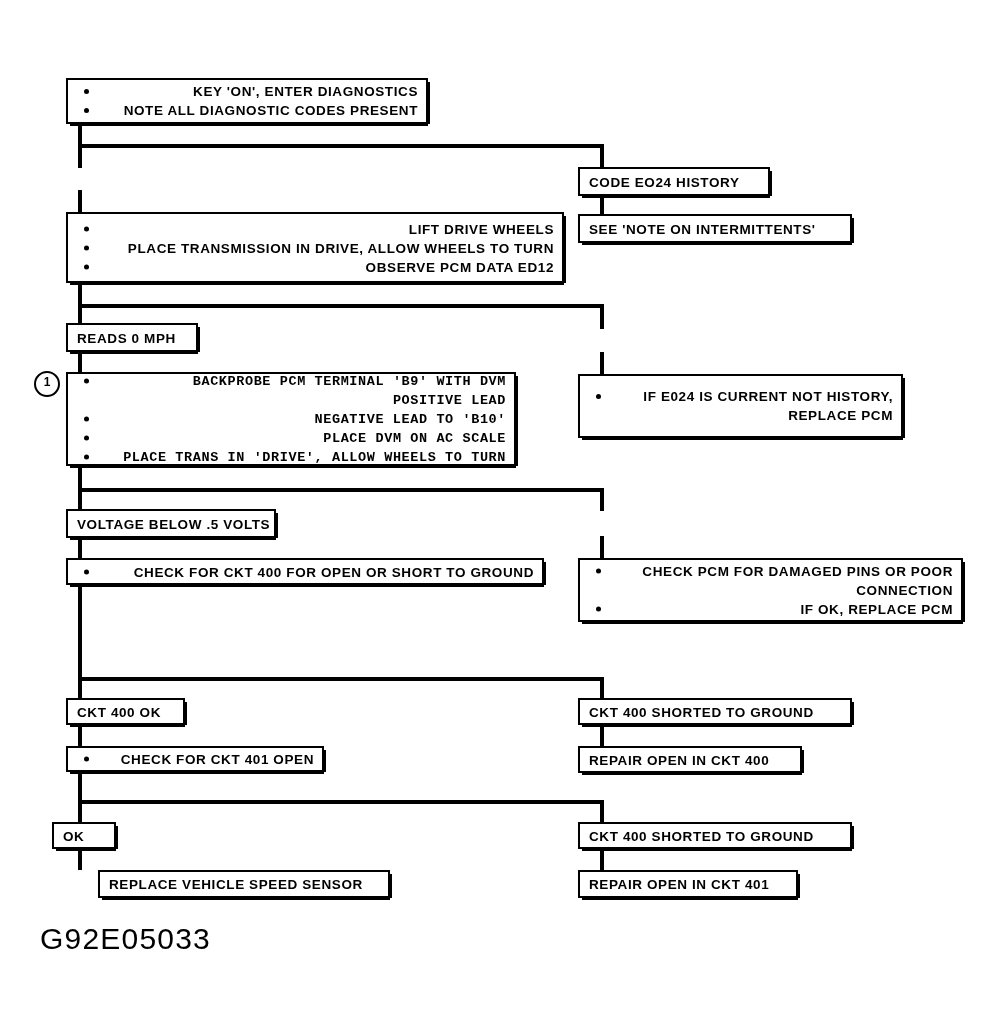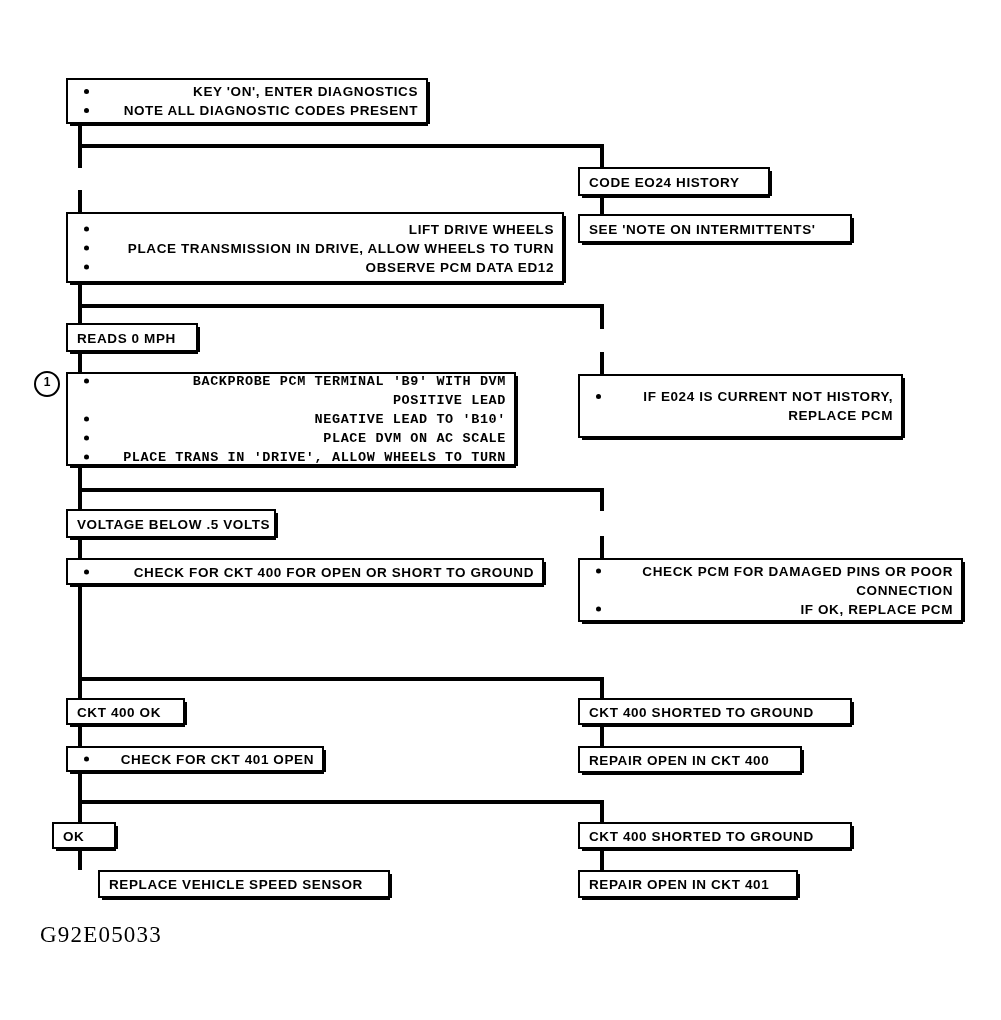--- a/index.html
+++ b/index.html
@@ -118,24 +118,24 @@
     font-size: 12px;
     font-weight: bold;
     color: #000000;
   }
 
   
   .caption {
     position: absolute;
     left: 40px;
     top: 922px;
-    font-size: 23px;
+    font-size: 30px;
     letter-spacing: 1.2px;
     color: #000000;
-    font-family: Liberation Serif, serif;
+    font-family: Liberation Sans, sans-serif;
   }
 </style>
 </head>
 <body>
 
 <div id="page">
 
   <div class="vline" style="left:78px; top:122px; height:46px;"></div>
   <div class="hline" style="left:78px; top:144px; width:526px;"></div>
   <div class="vline" style="left:600px; top:144px; height:24px;"></div>

